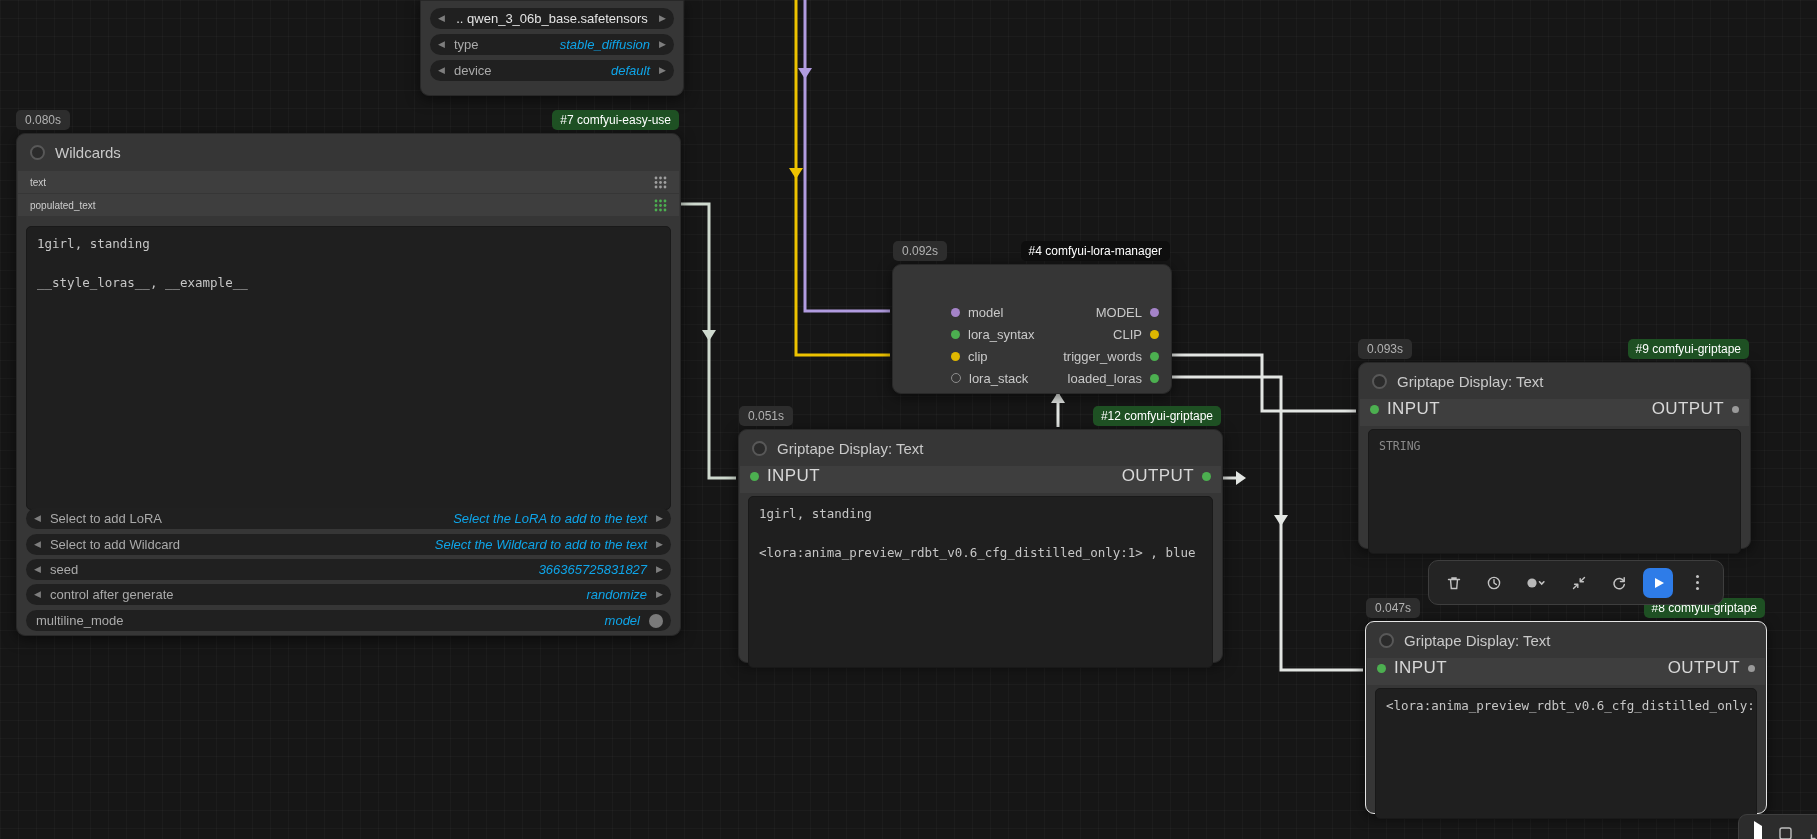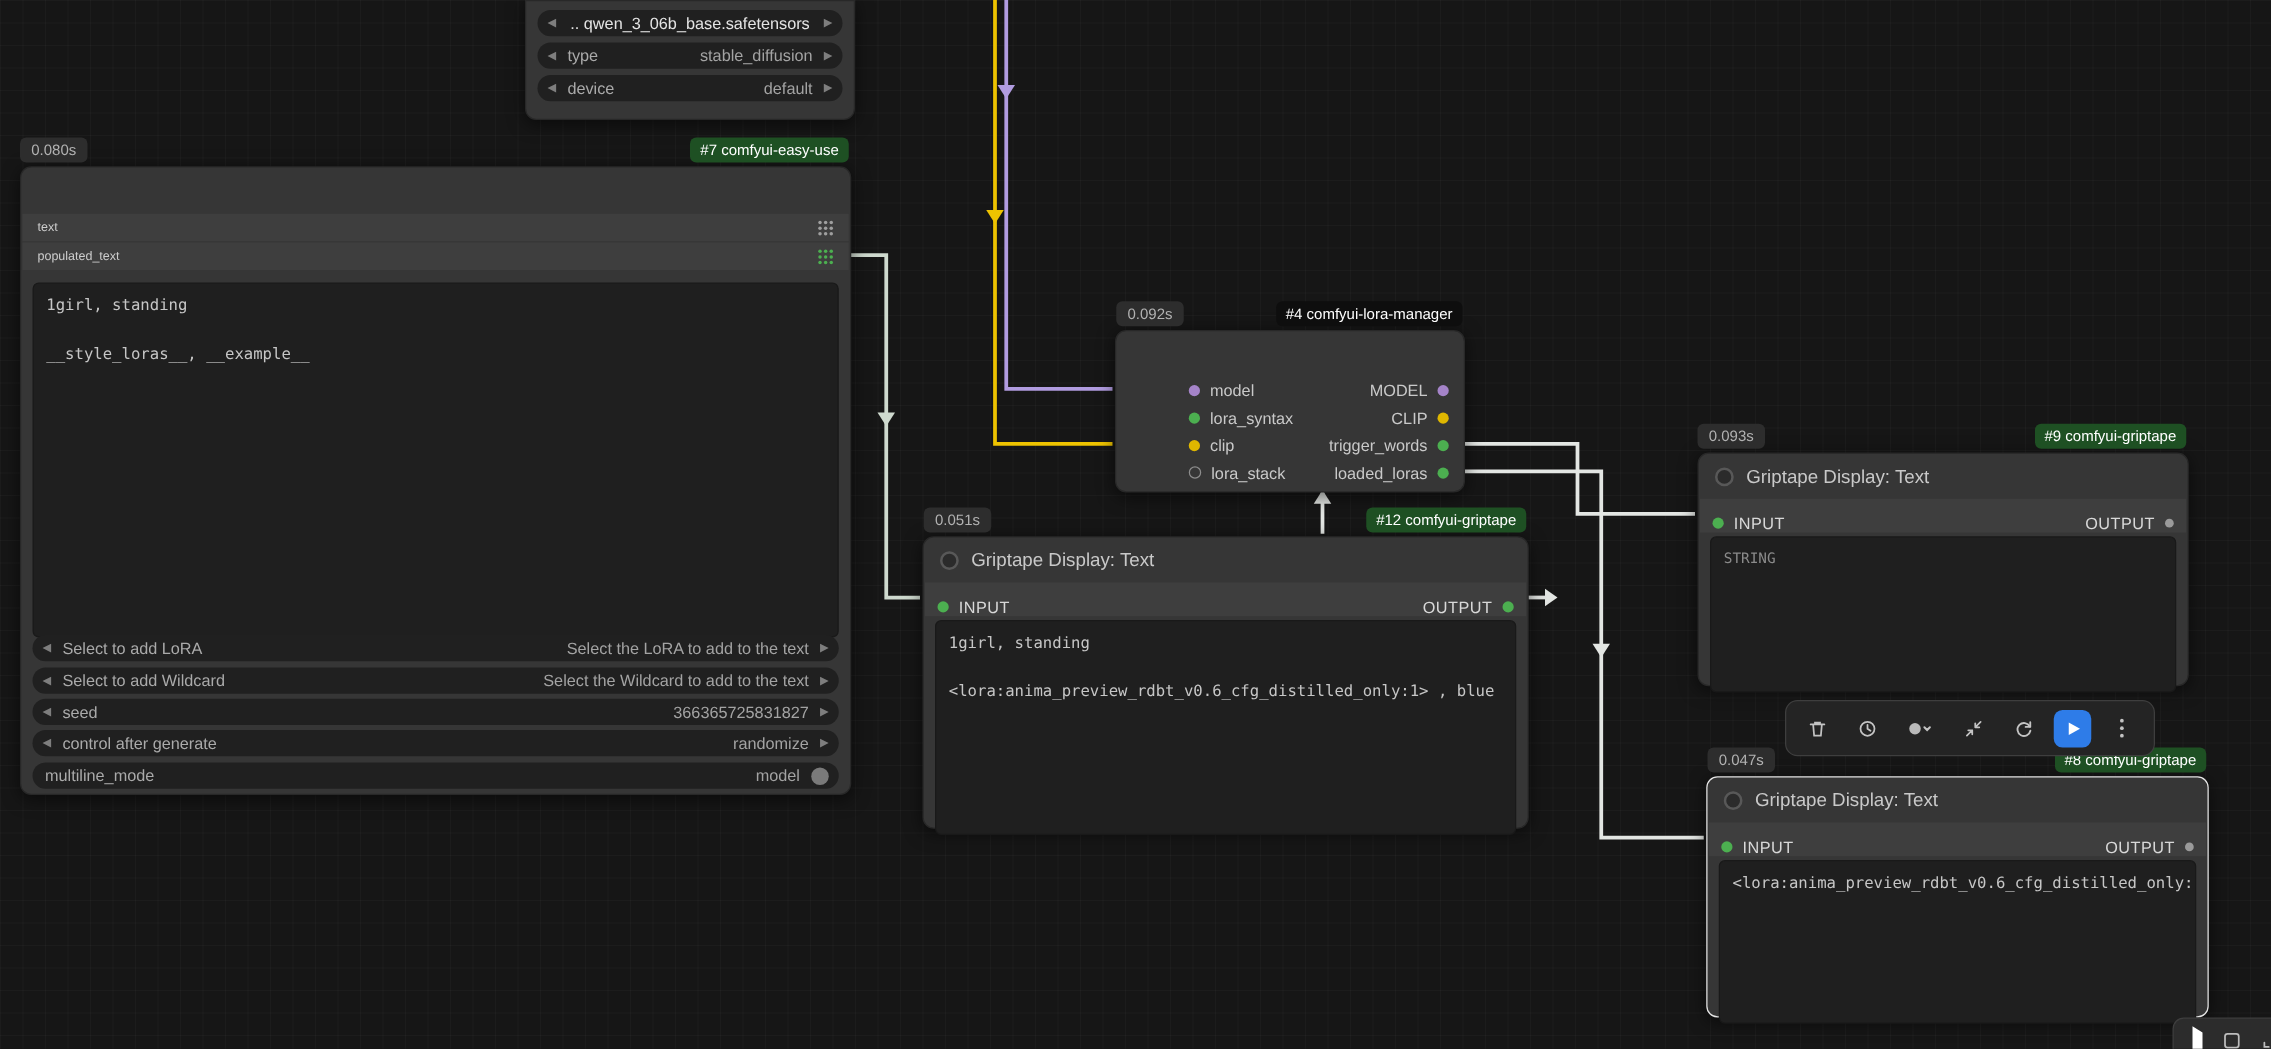--- a/index.html
+++ b/index.html
@@ -18,22 +18,22 @@
   .w-white{stroke:#e3e6e3;}  .f-white{fill:#e3e6e3;}
 
   .node{position:absolute;z-index:2;background:#363636;border:1px solid #282828;
         border-radius:9px;box-shadow:0 3px 14px rgba(0,0,0,.55);}
   .node.selected{border:1.5px solid #e4e4e4;}
   .node-header{height:36px;display:flex;align-items:center;gap:10px;padding:0 13px;
                color:#c9c9c9;font-size:15px;}
   .collapse-dot{width:11px;height:11px;border-radius:50%;background:#2b2b2b;
                 border:2px solid #585858;flex:none;}
   .io-band{position:absolute;left:1px;right:1px;height:27px;background:#3e3e3e;
-           display:flex;align-items:flex-end;justify-content:space-between;
-           padding:0 10px;color:#d8d8d8;font-size:13px;letter-spacing:.4px;}
+           display:flex;align-items:flex-start;justify-content:space-between;
+           padding:0 10px;color:#d8d8d8;font-size:17px;letter-spacing:.4px;}
   .io-side{display:flex;align-items:center;gap:8px;}
   .slot-row{position:absolute;left:1px;right:1px;height:22px;background:#3e3e3e;
             display:flex;align-items:center;justify-content:space-between;gap:9px;
             padding:0 12px;color:#cdcdcd;font-size:10px;}
   .port{width:9px;height:9px;border-radius:50%;flex:none;}
   .port.green{background:#4caf50;}
   .port.purple{background:#a584c9;}
   .port.yellow{background:#dfb700;}
   .port.hollow{background:transparent;border:1.5px solid #8d8d8d;width:8px;height:8px;}
   .port.small-gray{width:7px;height:7px;background:#9a9a9a;}
@@ -44,21 +44,21 @@
   .lr{display:flex;align-items:center;gap:8px;}
   .textbox{position:absolute;background:#1f1f1f;border:1px solid #191919;border-radius:5px;
            color:#c6c6c6;font-family:"DejaVu Sans Mono",monospace;font-size:12.5px;
            line-height:19.5px;padding:7px 10px;white-space:pre-wrap;overflow:hidden;}
   .textbox.muted{color:#8a8a8a;font-size:11.5px;}
   .widget{position:absolute;left:9px;right:9px;height:21px;background:#202020;
           border-radius:11px;display:flex;align-items:center;padding:0 8px;
           font-size:13px;color:#b4b4b4;}
   .widget .arrow{color:#7e7e7e;font-size:9px;line-height:1;flex:none;}
   .widget .wlabel{margin-left:9px;color:#aaa;white-space:nowrap;}
-  .widget .wvalue{margin-left:auto;margin-right:9px;color:#a3a3a3;white-space:nowrap;}
+  .widget .wvalue{margin-left:auto;margin-right:9px;color:#0ea5e9;white-space:nowrap;font-style:italic;}
   .widget .wcenter{flex:1;text-align:center;color:#e4e4e4;white-space:nowrap;}
   .knob{width:14px;height:14px;border-radius:50%;background:#7a7a7a;margin-left:9px;flex:none;}
   .timing-badge{position:absolute;z-index:3;background:#2d2d2d;color:#b2b2b2;font-size:12px;
                 padding:3px 9px;border-radius:5px;white-space:nowrap;}
   .id-badge{position:absolute;z-index:3;color:#fff;font-size:12px;padding:3px 8px;
             border-radius:5px;background:#1e5023;white-space:nowrap;}
   .id-badge.dark{background:#0e0e0e;}
   .node-toolbar{position:absolute;z-index:4;background:#242424;border:1px solid #3e3e3e;
                 border-radius:10px;display:flex;align-items:center;
                 justify-content:space-between;padding:0 10px;}
@@ -111,20 +111,24 @@
       <span class="wlabel">device</span>
       <span class="wvalue">default</span>
       <span class="arrow">▶</span>
     </div>
   </div>
 
   <div class="timing-badge" style="left:16px;top:110px;">0.080s</div>
   <div class="id-badge" style="right:1138px;top:110px;">#7 comfyui-easy-use</div>
 
   <div class="node" style="left:16px;top:133px;width:663px;height:501px;">
+    <div class="node-header">
+      <span class="collapse-dot"></span>
+      <span>Wildcards</span>
+    </div>
     <div class="slot-row" style="top:37px;">
       <span>text</span>
       <svg class="gi" width="13" height="13" viewBox="0 0 13 13" style="color:#9f9f9f;">
           <g fill="currentColor">
         <circle cx="2" cy="2" r="1.4"></circle>
             <circle cx="6.5" cy="2" r="1.4"></circle>
             <circle cx="11" cy="2" r="1.4"></circle>
         <circle cx="2" cy="6.5" r="1.4"></circle>
             <circle cx="6.5" cy="6.5" r="1.4"></circle>
             <circle cx="11" cy="6.5" r="1.4"></circle>

